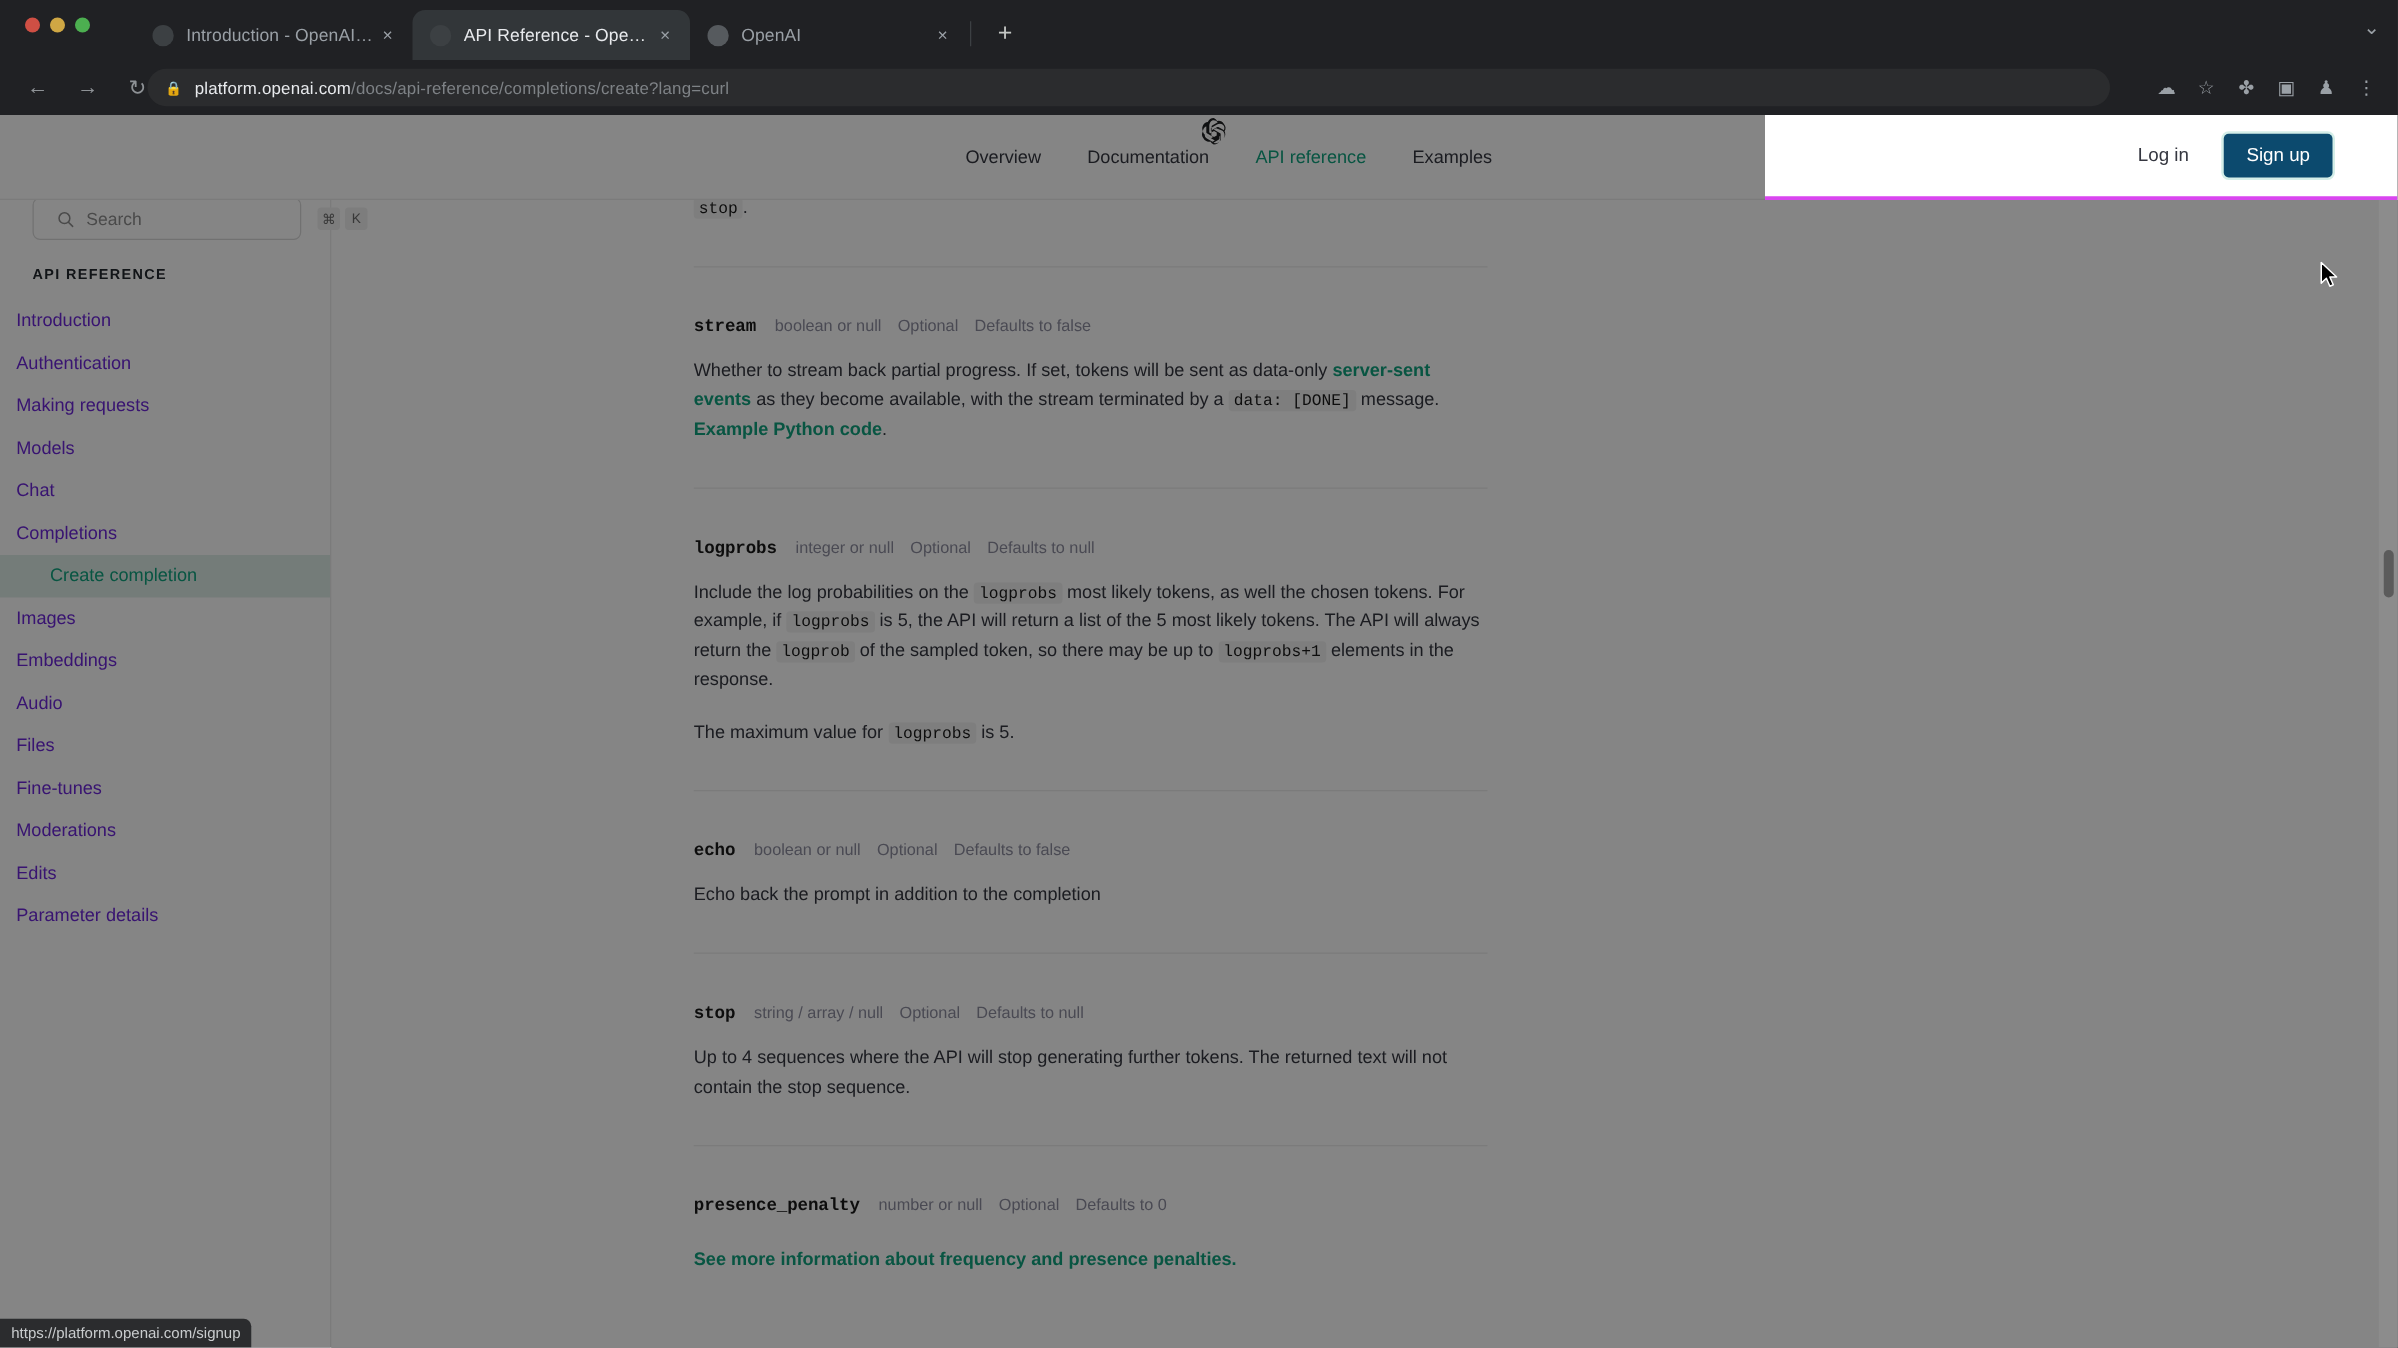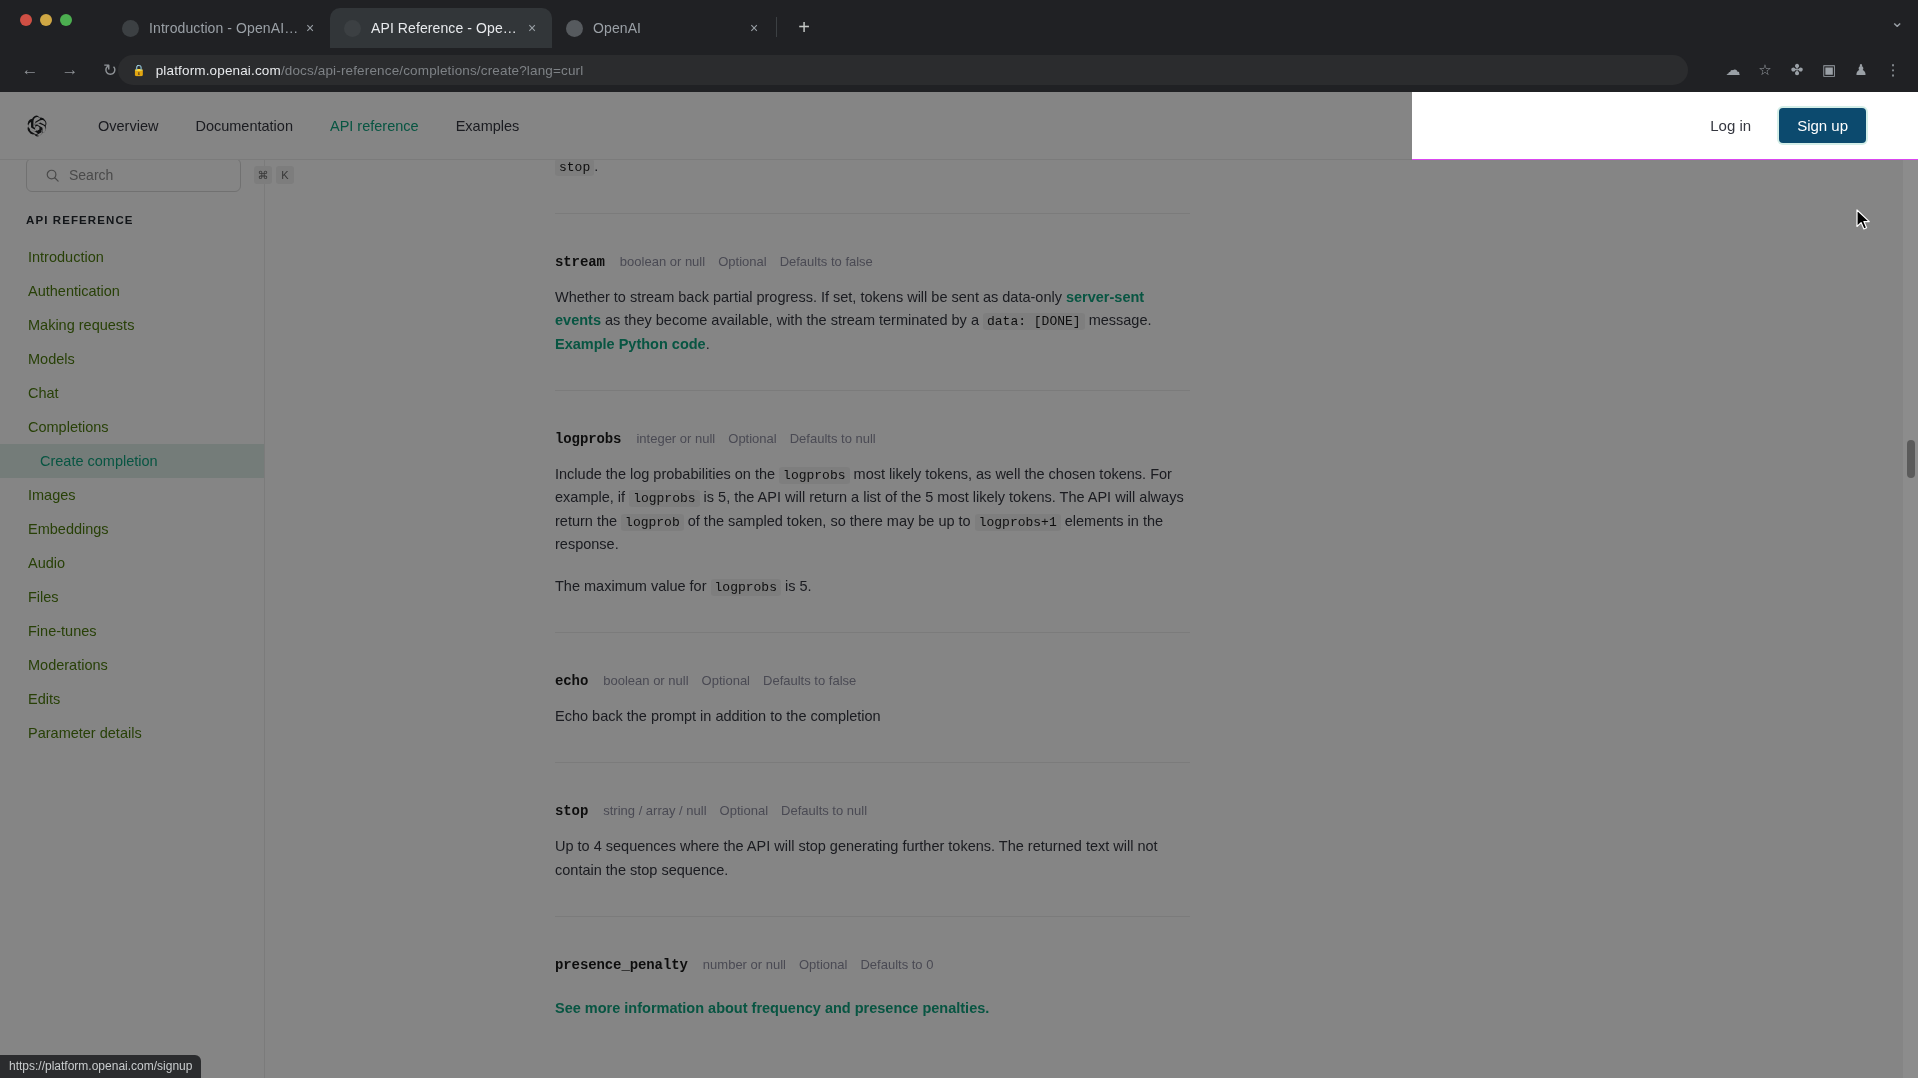--- a/index.html
+++ b/index.html
@@ -136,21 +136,21 @@
     font-size: 11px; color: #6b6b6b;
   }
   #side-heading {
     position: absolute; left: 26px; top: 122px;
     font-size: 11.5px; font-weight: 700; letter-spacing: 1.1px;
     color: #24292f; text-transform: uppercase;
   }
   #sidenav { position: absolute; left: 0; right: 0; top: 148px; }
   .snav {
     display: block; height: 34px; line-height: 34px;
-    padding-left: 28px; font-size: 14.5px; color: #4d7c0f;
+    padding-left: 13px; font-size: 14.5px; color: #6d28d9;
     text-decoration: none;
   }
   .snav.sub { padding-left: 40px; }
   .snav.active {
     background: #dfeee8; color: #10a37f; font-weight: 400;
   }
 
   
   #doc {
     position: absolute; left: 265px; right: 0; top: 0; bottom: 0;
@@ -177,21 +177,21 @@
     padding: 1px 4px; border-radius: 3px;
   }
   a.link { color: #10a37f; text-decoration: none; font-weight: 700; }
   .rule { border-top: 1px solid #ececec; margin-top: 34px; }
   .cta { display: block; margin-top: 20px; }
 
   
   #authbar {
     position: absolute; z-index: 60;
     left: 1412px; top: 0px; right: 0; height: 68px;
-    background: #ffffff; border-bottom: 1px solid #d946ef;
+    background: #ffffff; border-bottom: 3px solid #d946ef;
     display: flex; align-items: center; justify-content: flex-end;
     padding-right: 52px; gap: 28px;
   }
   #login-link {
     font-size: 15px; color: #353740; text-decoration: none;
   }
   #signup-button {
     background: #0c4a6e; color: #ffffff;
     font-size: 15px; font-family: "Liberation Sans", sans-serif;
     border: 0; border-radius: 4px;
@@ -200,21 +200,21 @@
   }
   #cursor {
     position: absolute; z-index: 70; left: 1856px; top: 117px;
     width: 16px; height: 22px;
   }
 
   
   #siteheader {
     position: absolute; left: 0; right: 0; top: 0; height: 68px;
     background: #ffffff; border-bottom: 1px solid #ececec; z-index: 12;
-    display: flex; align-items: center;
+    display: flex; align-items: center; flex-direction: column;
   }
   #oai-logo { margin-left: 24px; width: 26px; height: 26px; }
   #topnav { display: flex; align-items: center; gap: 37px; margin-left: 48px; }
   .tnav { font-size: 14.5px; color: #353740; text-decoration: none; }
   .tnav.active { color: #10a37f; }
 
   
   #scrollbar {
     position: absolute; z-index: 50; right: 0; top: 0; bottom: 0; width: 15px;
     background: rgba(255,255,255,0.06);

